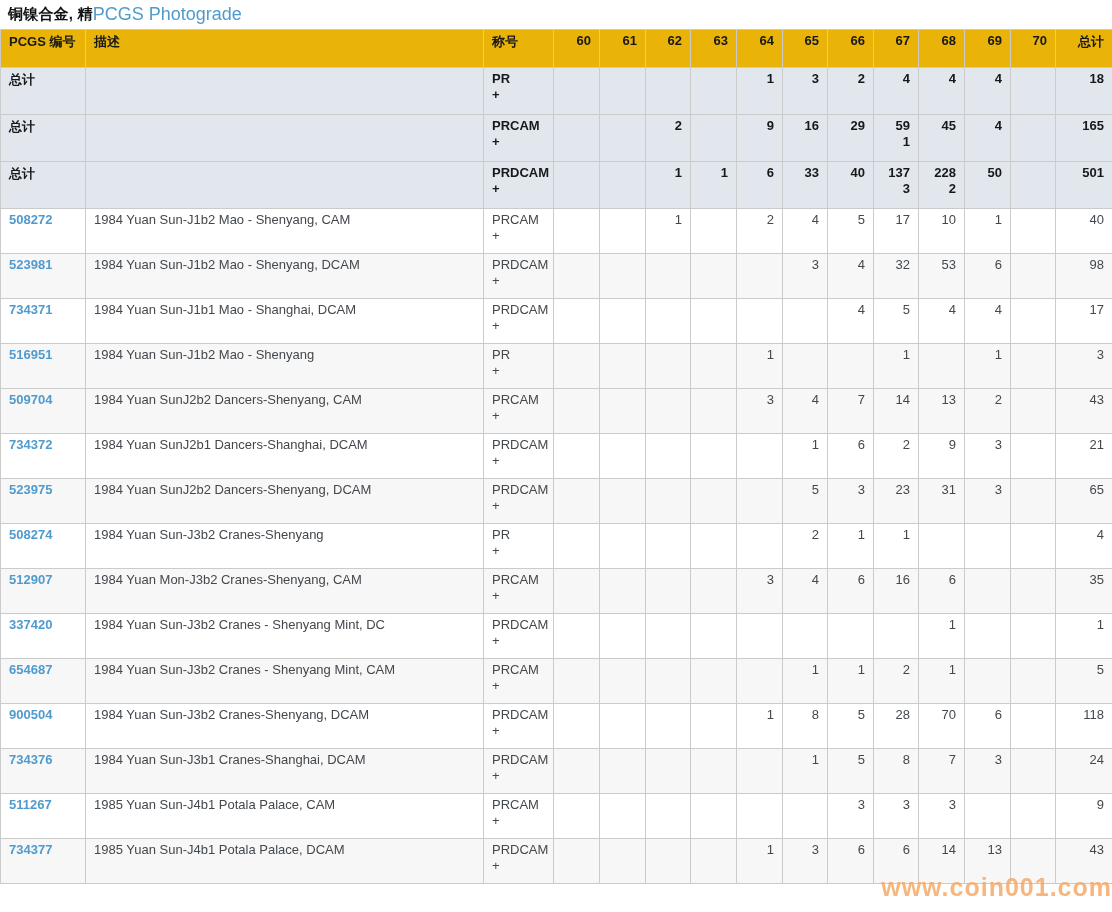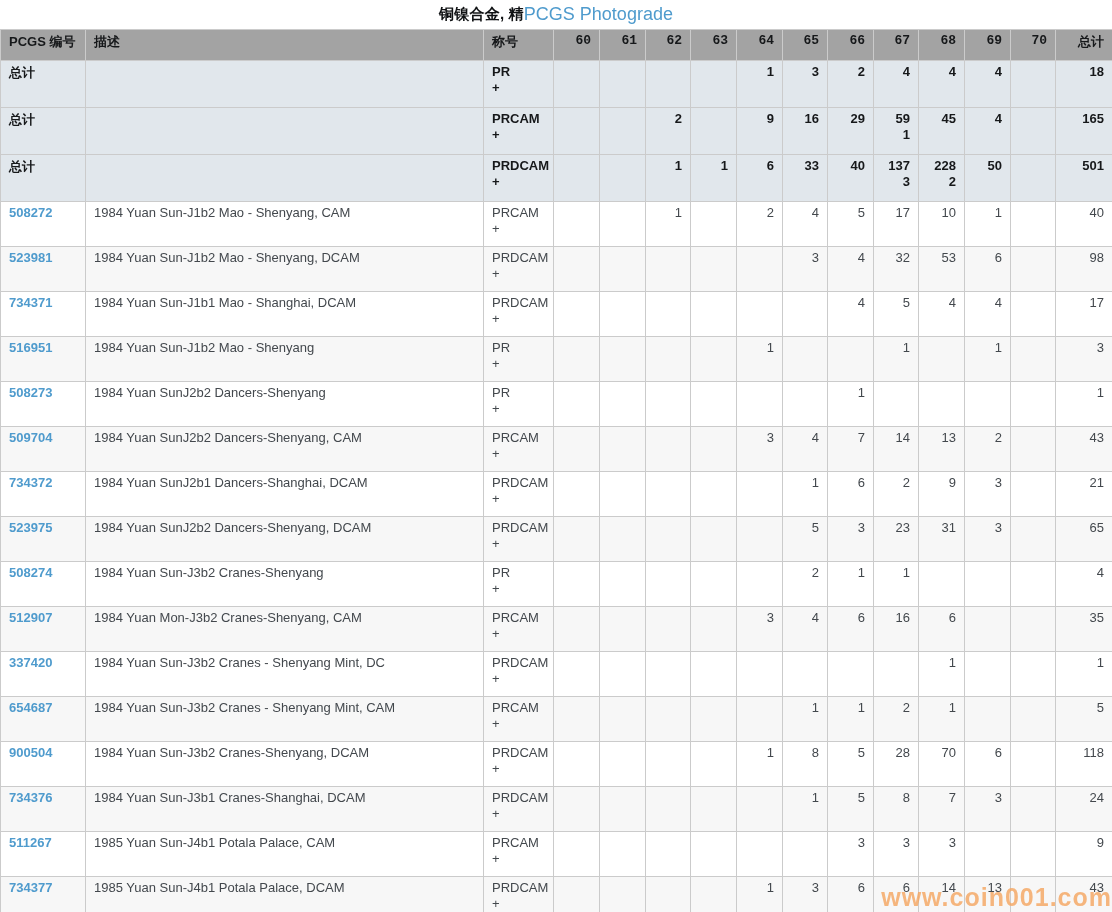--- a/index.html
+++ b/index.html
@@ -1,28 +1,28 @@
 <!DOCTYPE html>
 <html style="--link-blue: #4f9bcd; --summary-bg: #e1e7ec; --watermark-orange: #f5a55f;"><head>
 <meta charset="utf-8">
 <style>
   * { box-sizing: border-box; }
   html,body { margin:0; padding:0; background:#fff; }
   body { font-family:"Liberation Sans", sans-serif; color:#43484d; }
   .page { position:relative; width:1112px; min-height:912px; overflow:hidden; }
 
-  .titlebar { display:flex; justify-content:center; align-items:center; padding:5px 8px 6px 8px; height:29px; }
+  .titlebar { display:flex; justify-content:flex-start; align-items:center; padding:5px 8px 6px 8px; height:29px; }
   .page-title { margin:0; font-size:15px; font-weight:bold; color:#101214; letter-spacing:0.2px; }
   .photograde { font-size:18px; color:var(--link-blue,#4f9bcd); text-decoration:none; cursor:pointer; }
 
   table { border-collapse:collapse; table-layout:fixed; width:1112px; font-size:13px; }
   th, td { border:1px solid #cbcbcb; vertical-align:top; padding:3px 8px 4px 8px; overflow:hidden; white-space:nowrap; }
   thead tr { height:23px; }
-  thead th { font-weight:bold; color:#16181a; text-align:left; background:#a3a3a3; padding-top:3px; padding-bottom:9px; }
-  thead th.num { text-align:right;font-family:Liberation Mono, monospace; }
+  thead th { font-weight:bold; color:#16181a; text-align:left; background:#eab308; padding-top:3px; padding-bottom:16px; }
+  thead th.num { text-align:right; }
 
   td.num { text-align:right; }
   td div { line-height:16px; }
   .c-desig div { line-height:16px; }
 
   tbody tr { height:45px; background:#fff; }
   tbody tr.alt { background:#f7f7f7; }
   tbody tr.summary { height:47px; background:var(--summary-bg,#e1e7ec); }
   tbody tr.summary td { font-weight:bold; color:#16181a; }
 
@@ -298,42 +298,20 @@
           <td class="num">
             <div>1</div>
           </td>
           <td class="num"></td>
           <td class="num">
             <div>1</div>
           </td>
           <td class="num"></td>
           <td class="num total">3</td>
         </tr>
-        <tr>
-          <td class="c-no"><a class="pcgs-link" href="#">508273</a></td>
-          <td class="c-desc">1984 Yuan SunJ2b2 Dancers-Shenyang</td>
-          <td class="c-desig">
-            <div>PR</div>
-            <div>+</div>
-          </td>
-          <td class="num"></td>
-          <td class="num"></td>
-          <td class="num"></td>
-          <td class="num"></td>
-          <td class="num"></td>
-          <td class="num"></td>
-          <td class="num">
-            <div>1</div>
-          </td>
-          <td class="num"></td>
-          <td class="num"></td>
-          <td class="num"></td>
-          <td class="num"></td>
-          <td class="num total">1</td>
-        </tr>
         <tr class="alt">
           <td class="c-no"><a class="pcgs-link" href="#">509704</a></td>
           <td class="c-desc">1984 Yuan SunJ2b2 Dancers-Shenyang, CAM</td>
           <td class="c-desig">
             <div>PRCAM</div>
             <div>+</div>
           </td>
           <td class="num"></td>
           <td class="num"></td>
           <td class="num"></td>

